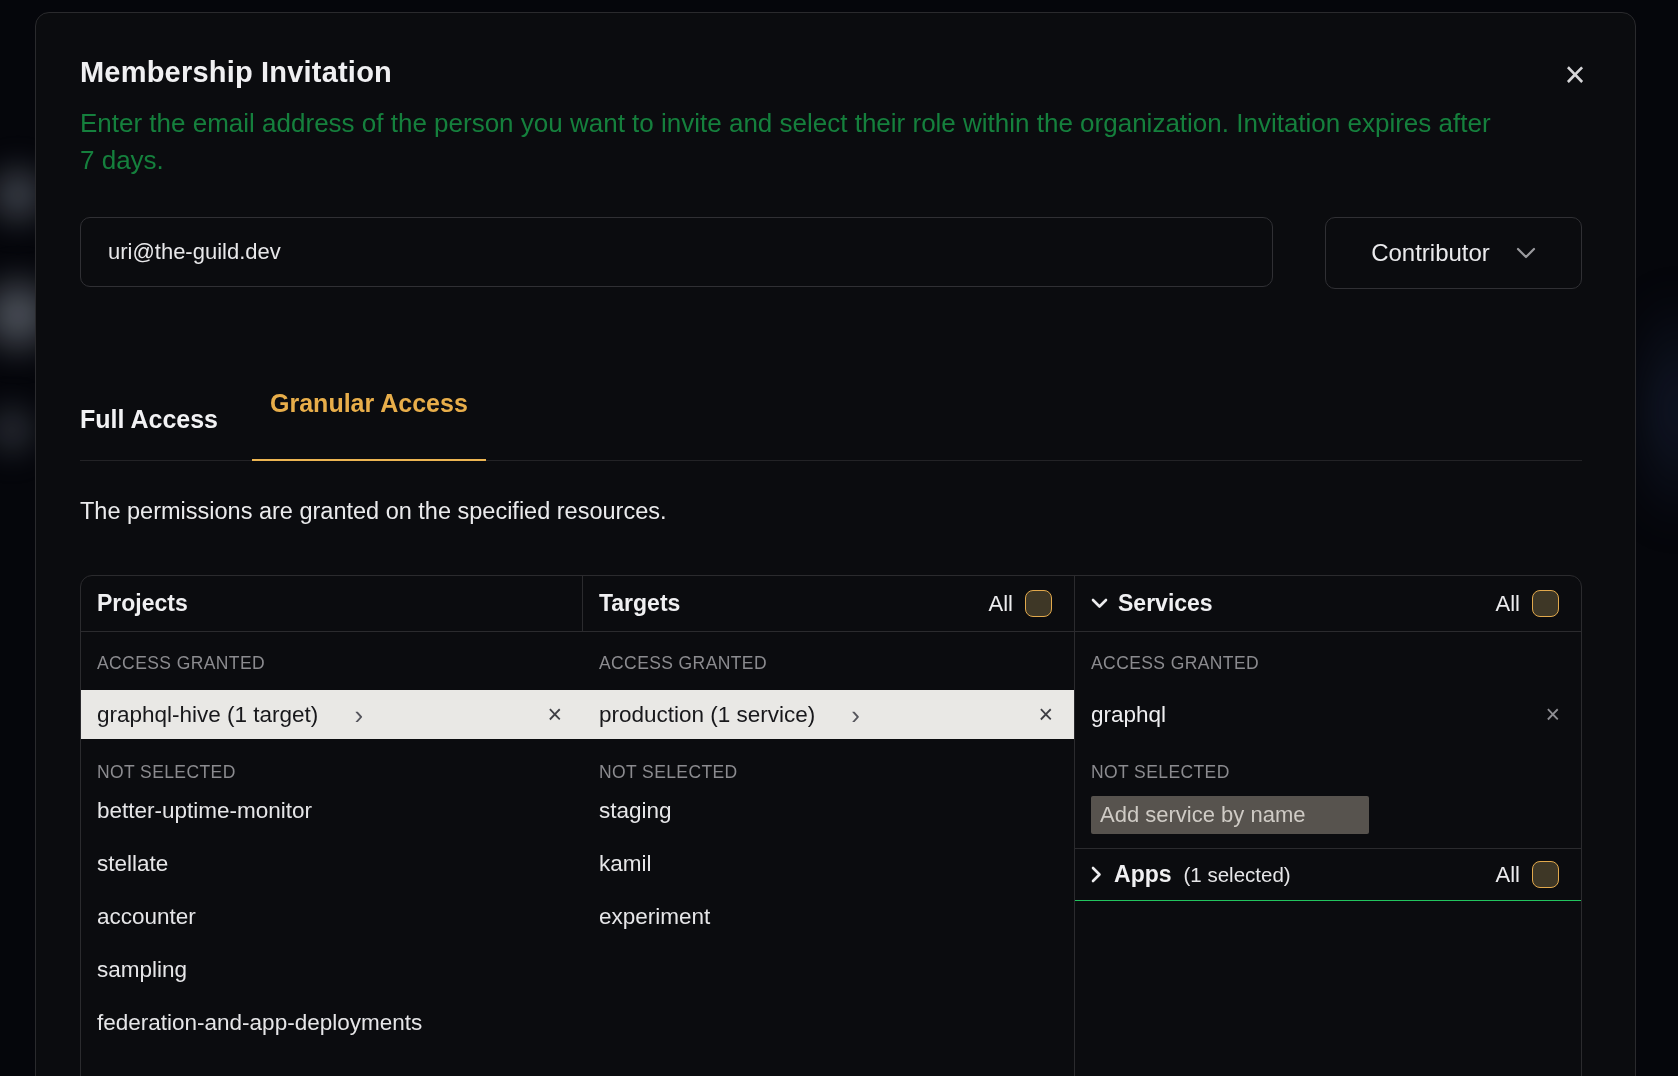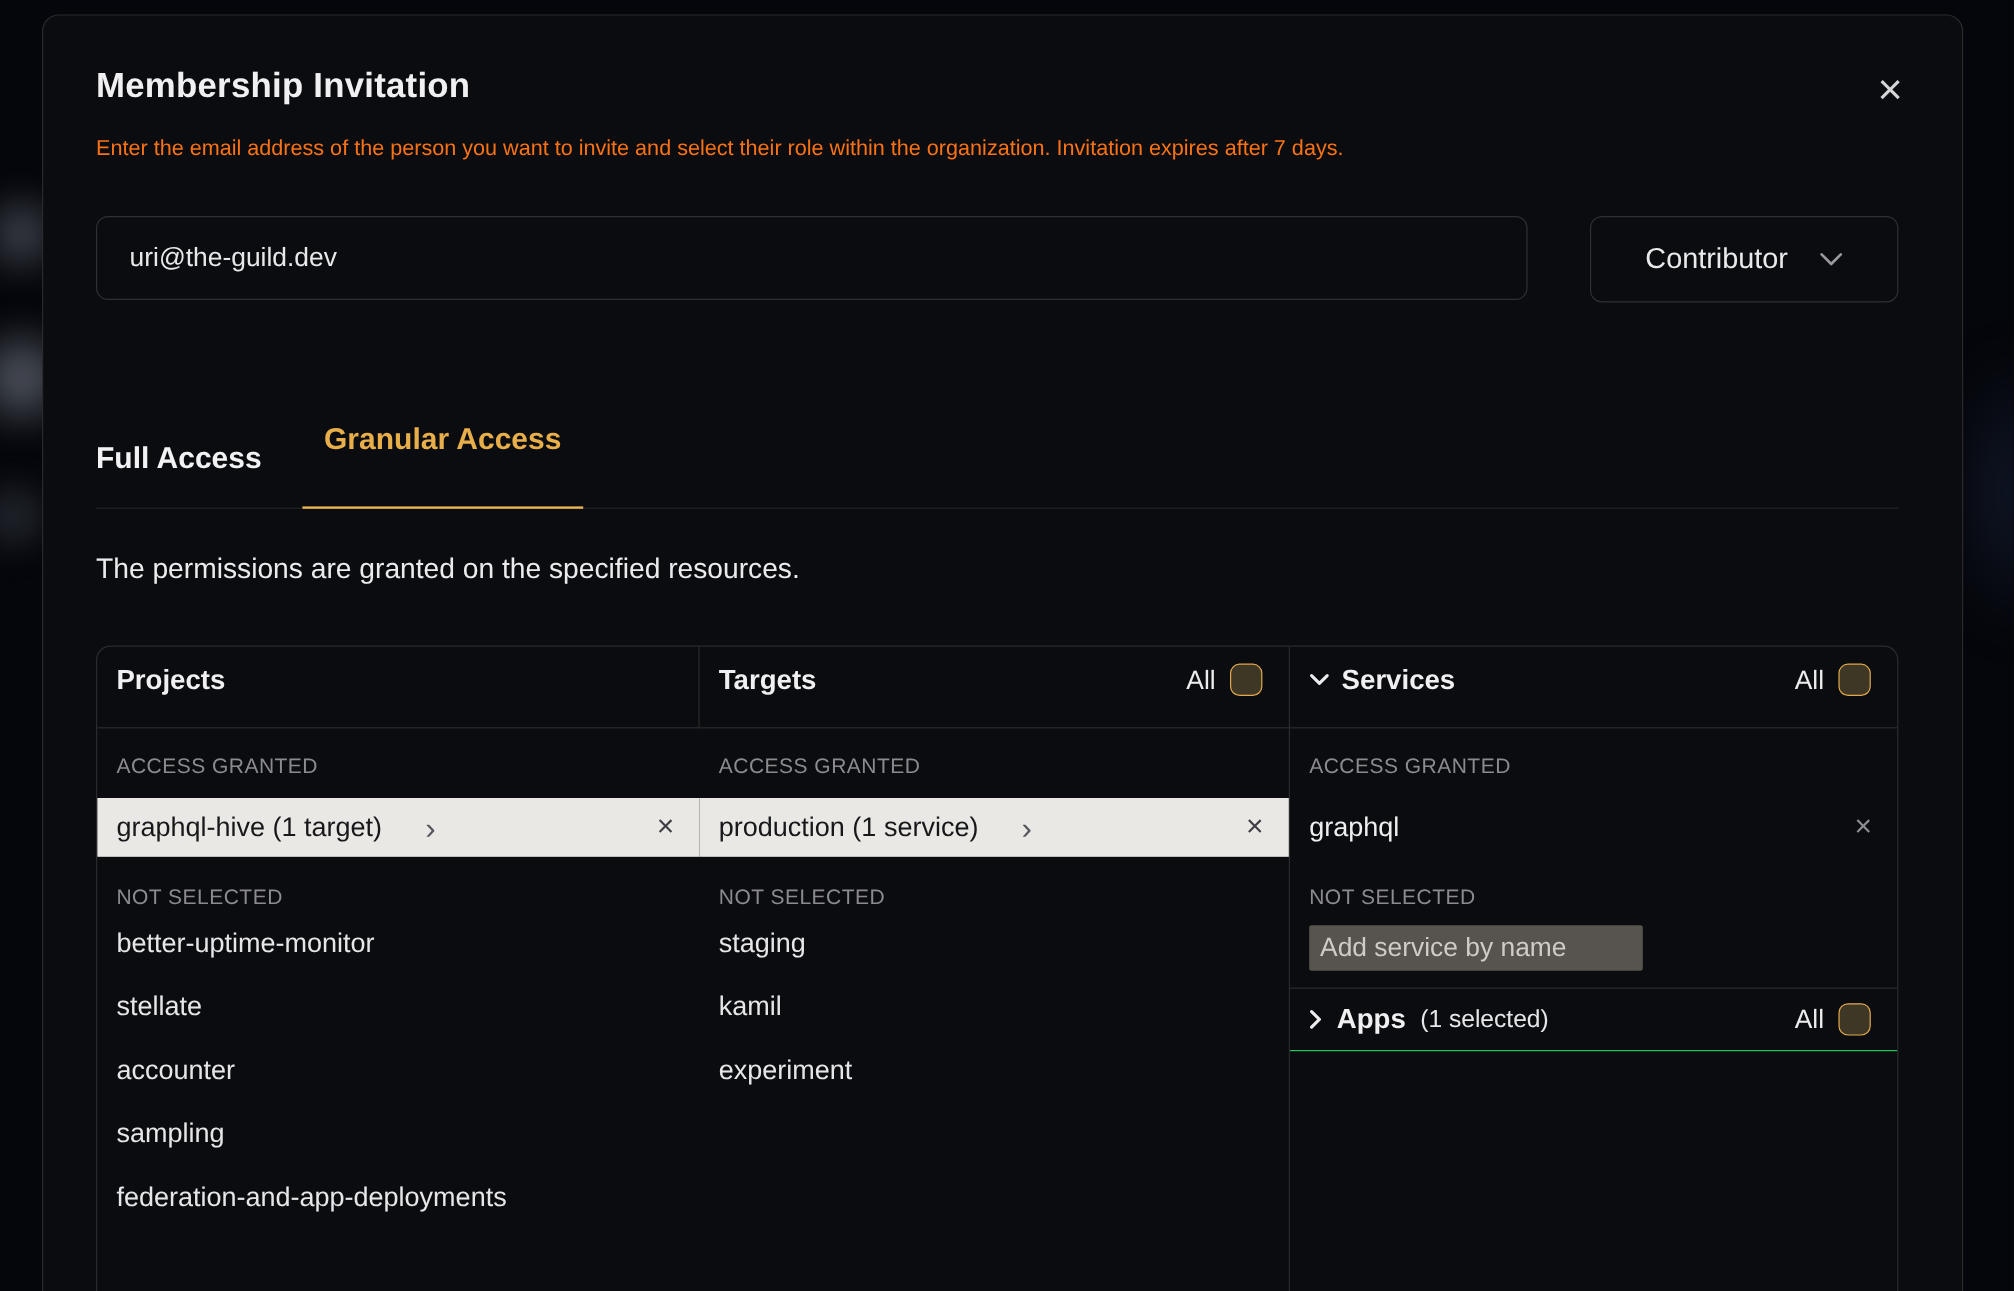--- a/index.html
+++ b/index.html
@@ -22,21 +22,21 @@
     padding:43px 53px 0 44px;box-sizing:border-box;color:#ececee;
   }
   .close-btn{
     position:absolute;top:40px;right:38px;width:44px;height:44px;
     display:flex;align-items:center;justify-content:center;
     color:#d6d6d8;font-size:36px;font-weight:300;cursor:pointer;line-height:1;
     background:none;border:none;font-family:inherit;
   }
   .modal-title{font-size:29px;font-weight:700;color:#f0f0f2;letter-spacing:.2px;}
   .modal-desc{
-    margin-top:16px;font-size:18px;line-height:37px;color:#f97316;max-width:1432px;
+    margin-top:16px;font-size:26px;line-height:37px;color:#15803d;max-width:1432px;
   }
   .invite-row{margin-top:38px;display:flex;gap:52px;}
   .email-input{
     flex:1;height:70px;background:transparent;border:1px solid #303034;border-radius:10px;
     color:#e8e8ea;font-size:22px;padding:10px 27px;font-family:inherit;outline:none;box-sizing:border-box;
   }
   .role-select{
     width:255px;height:70px;border:1px solid #303034;border-radius:10px;background:transparent;
     display:flex;align-items:center;justify-content:center;gap:26px;cursor:pointer;
   }
@@ -47,21 +47,21 @@
   .tab{font-size:25px;font-weight:700;padding:0 0 25px;border-bottom:2px solid transparent;margin-bottom:-1px;cursor:pointer;color:#f2f2f4;}
   .tab.active{color:#e8ae4a;padding:0 18px 41px;border-bottom-color:#ecb552;}
 
   .perm-note{margin-top:37px;font-size:23.5px;color:#ebebed;}
 
   .res-table{
     margin-top:50px;border:1px solid #2b2b2e;border-radius:12px;overflow:hidden;
     display:grid;grid-template-columns:504fr 494fr 508fr;
   }
   .th{
-    height:55px;display:flex;align-items:center;padding:0 22px 12px 16px;
+    height:55px;display:flex;align-items:center;padding:0 22px 0 16px;
     border-bottom:1px solid #2b2b2e;font-size:23px;font-weight:700;color:#f0f0f2;gap:10px;
   }
   .th.mid,.td.mid{border-right:1px solid #2b2b2e;}
   .th:first-child,.td:first-child{border-right:1px solid #2b2b2e;}
   .all-wrap{margin-left:auto;display:flex;align-items:center;gap:12px;}
   .all-label{font-size:22px;font-weight:400;color:#ececee;}
   .checkbox{
     width:27px;height:27px;border-radius:8px;border:1.5px solid #e2a94c;background:#3e3726;cursor:pointer;box-sizing:border-box;
   }
   .hdr-chev{stroke:#ececee;stroke-width:2.6;fill:none;stroke-linecap:round;stroke-linejoin:round;cursor:pointer;}

